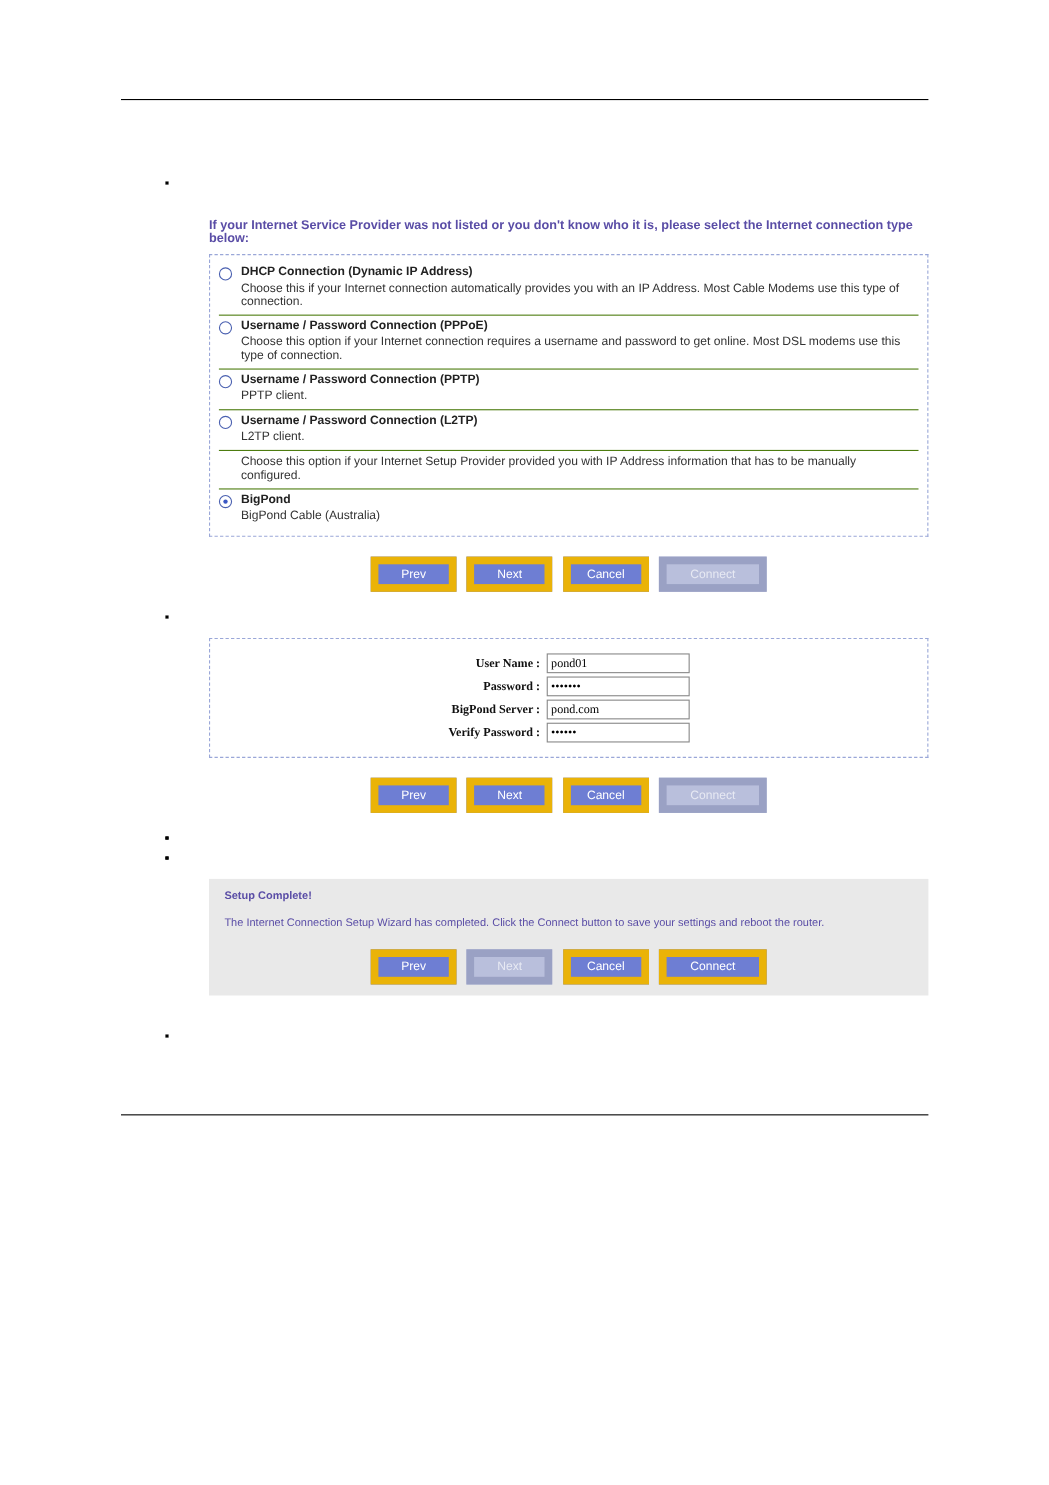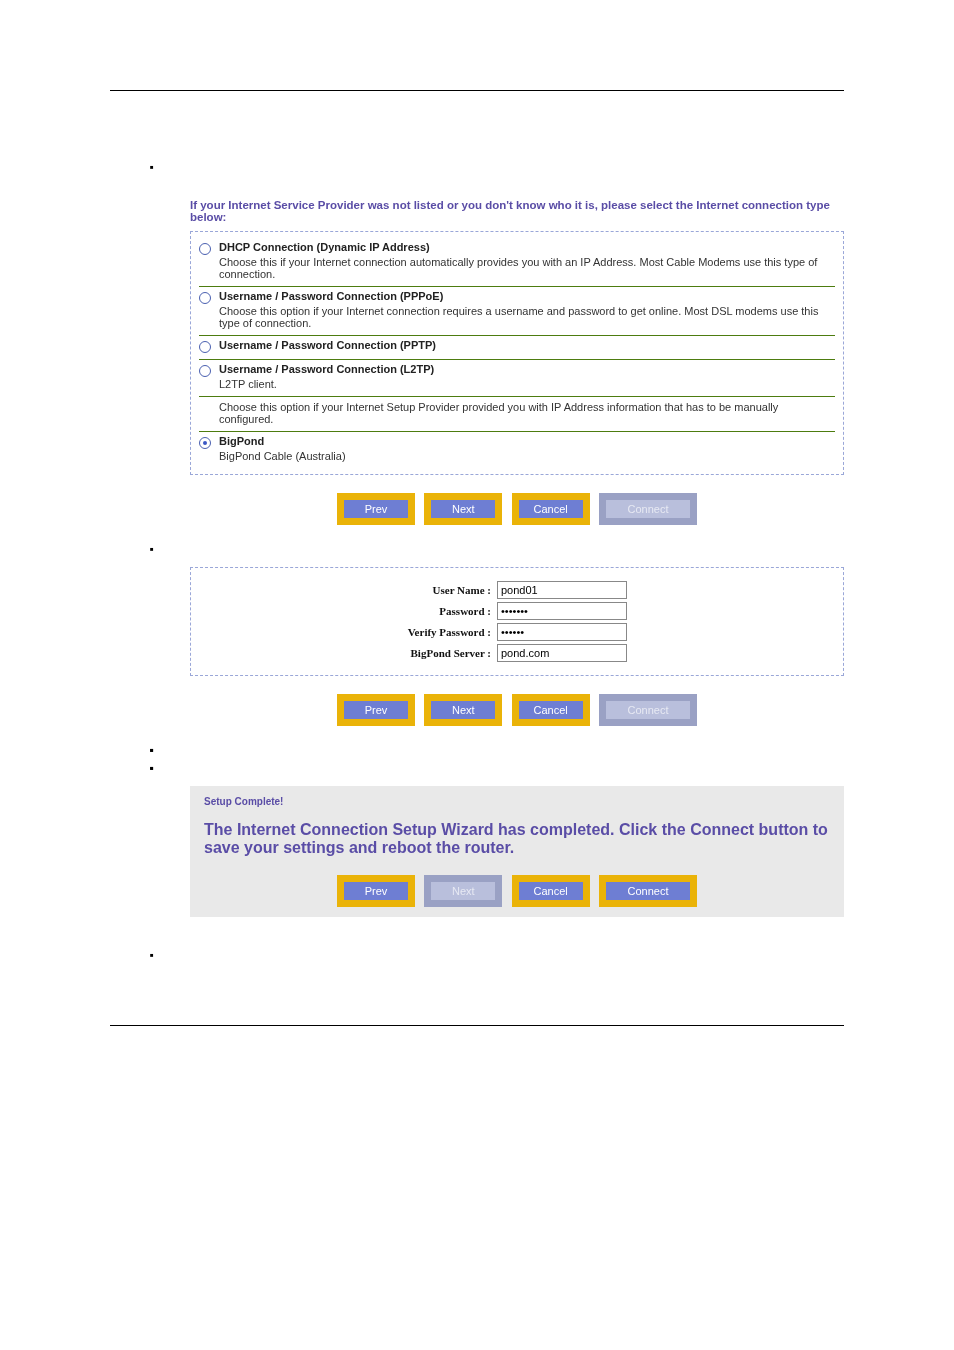--- a/index.html
+++ b/index.html
@@ -125,21 +125,21 @@
   }
   .form-label {
     flex: 0 0 290px;
     text-align: right;
     padding-right: 6px;
     font-weight: bold;
     font-size: 11px;
     font-family: Liberation Serif, serif;
   }
   .form-input {
-    font-family: Liberation Sans, sans-serif;
+    font-family: Liberation Serif, serif;
     font-size: 11px;
     padding: 1px 3px;
     width: 130px;
     border: 1px solid #888;
     background: #fff;
     box-sizing: border-box;
     height: 18px;
   }
 
   .complete-box {
@@ -147,22 +147,22 @@
     padding: 10px 14px;
   }
   .complete-title {
     color: #5a4da6;
     font-weight: bold;
     font-size: 10px;
     margin: 0 0 14px 0;
   }
   .complete-desc {
     color: #5a4da6;
-    font-weight: bold;
-    font-size: 16px;
+    font-weight: normal;
+    font-size: 10px;
     margin: 0 0 18px 0;
   }
 </style>
 </head>
 <body>
 
 <div class="page">
   <hr class="hr hr-top">
 
   <ul class="bullets">
@@ -190,20 +190,21 @@
           <span class="opt-title">Username / Password Connection (PPPoE)</span>
         </div>
         <div class="opt-desc">Choose this option if your Internet connection requires a username and password to get online. Most DSL modems use this type of connection.</div>
       </div>
 
       <div class="opt">
         <div class="opt-row">
           <span class="radio"></span>
           <span class="opt-title">Username / Password Connection (PPTP)</span>
         </div>
+        <div class="opt-desc">PPTP client.</div>
       </div>
 
       <div class="opt">
         <div class="opt-row">
           <span class="radio"></span>
           <span class="opt-title">Username / Password Connection (L2TP)</span>
         </div>
         <div class="opt-desc">L2TP client.</div>
       </div>
 
@@ -243,26 +244,26 @@
     <div class="form-box">
       <div class="form-row">
         <div class="form-label">User Name :</div>
         <input class="form-input" value="pond01" style="">
       </div>
       <div class="form-row">
         <div class="form-label">Password :</div>
         <input class="form-input" value="•••••••" style="">
       </div>
       <div class="form-row">
+        <div class="form-label">BigPond Server :</div>
+        <input class="form-input" value="pond.com" style="">
+      </div>
+      <div class="form-row">
         <div class="form-label">Verify Password :</div>
         <input class="form-input" value="••••••" style="">
-      </div>
-      <div class="form-row">
-        <div class="form-label">BigPond Server :</div>
-        <input class="form-input" value="pond.com" style="">
       </div>
     </div>
     <div class="btnbar">
       <span class="btn">Prev</span>
       <span class="btn">Next</span>
       <span class="btn">Cancel</span>
       <span class="btn wide disabled">Connect</span>
     </div>
   </div>
 

